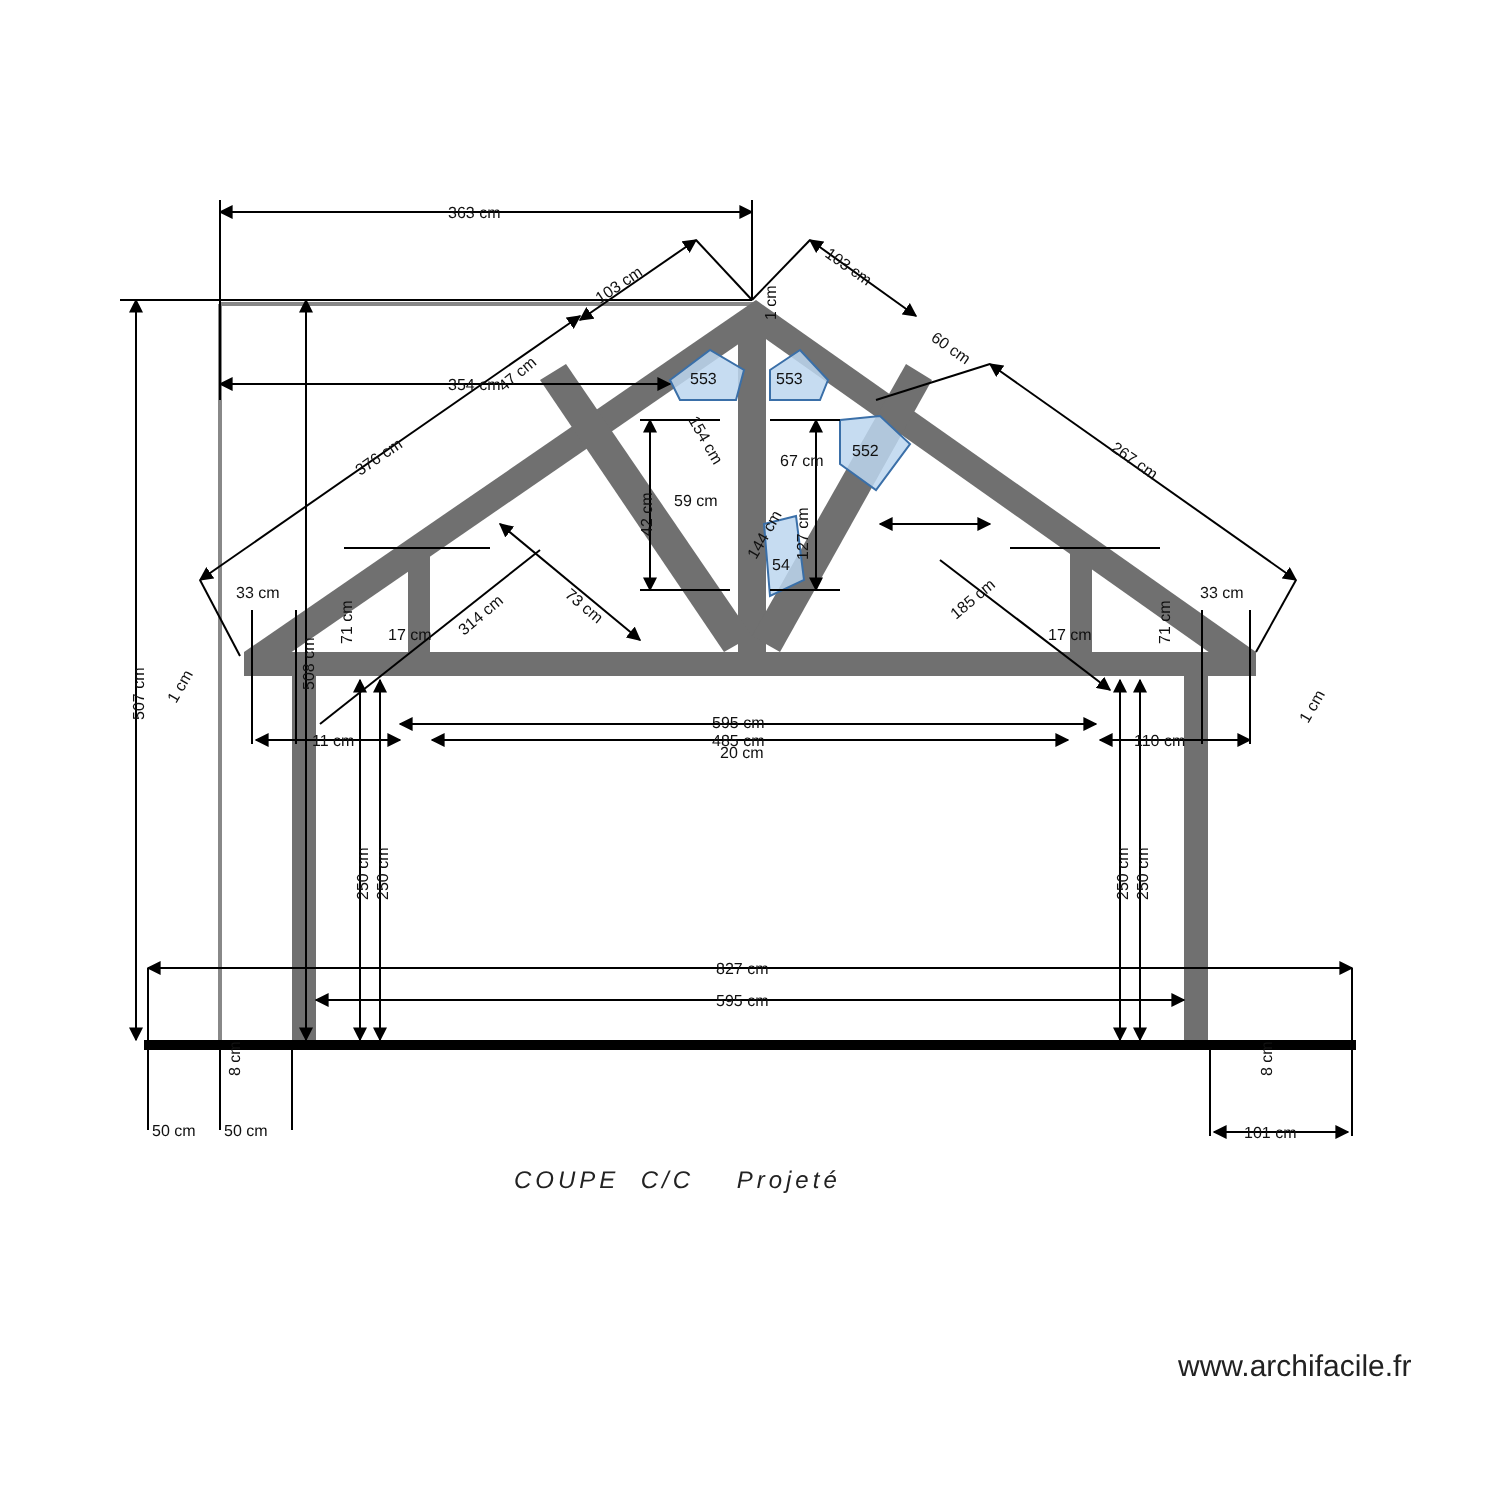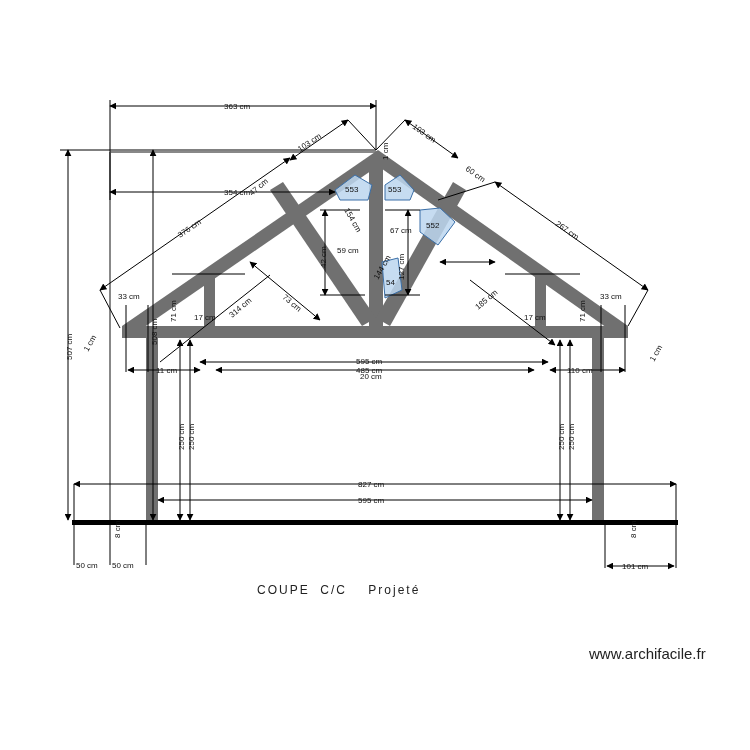--- a/index.html
+++ b/index.html
@@ -1,20 +1,20 @@
 <!DOCTYPE html>
 <html><head>
   <meta charset="utf-8">
   <style>
     html, body { margin:0; padding:0; background:#ffffff; }
     body { width:750px; height:750px; position:relative; overflow:hidden; font-family:"Liberation Sans", sans-serif; }
     #drawing { position:absolute; left:0; top:0; width:750px; height:750px; }
     .dim text { font-family:"Liberation Sans", sans-serif; font-size:8px; fill:#111; }
-    .title { position:absolute; left:257px; top:583px; font-size:12px; letter-spacing:2px; color:#222; white-space:pre; }
-    .watermark { position:absolute; left:589px; top:645px; font-size:15px; color:#222; }
+    .title { position:absolute; left:257px; top:583px; font-size:12px; letter-spacing:2px; color:#222; white-space:pre;font-style:italic; }
+    .watermark { position:absolute; left:589px; top:675px; font-size:15px; color:#222; }
   </style>
 </head>
 <body>
 
 <svg id="drawing" viewBox="0 0 750 750" xmlns="http://www.w3.org/2000/svg">
   <defs>
     <marker id="ar" viewBox="0 0 10 10" refX="9" refY="5" markerWidth="7" markerHeight="7" orient="auto-start-reverse">
       <path d="M0,0 L10,5 L0,10 z" fill="#000"></path>
     </marker>
   </defs>

